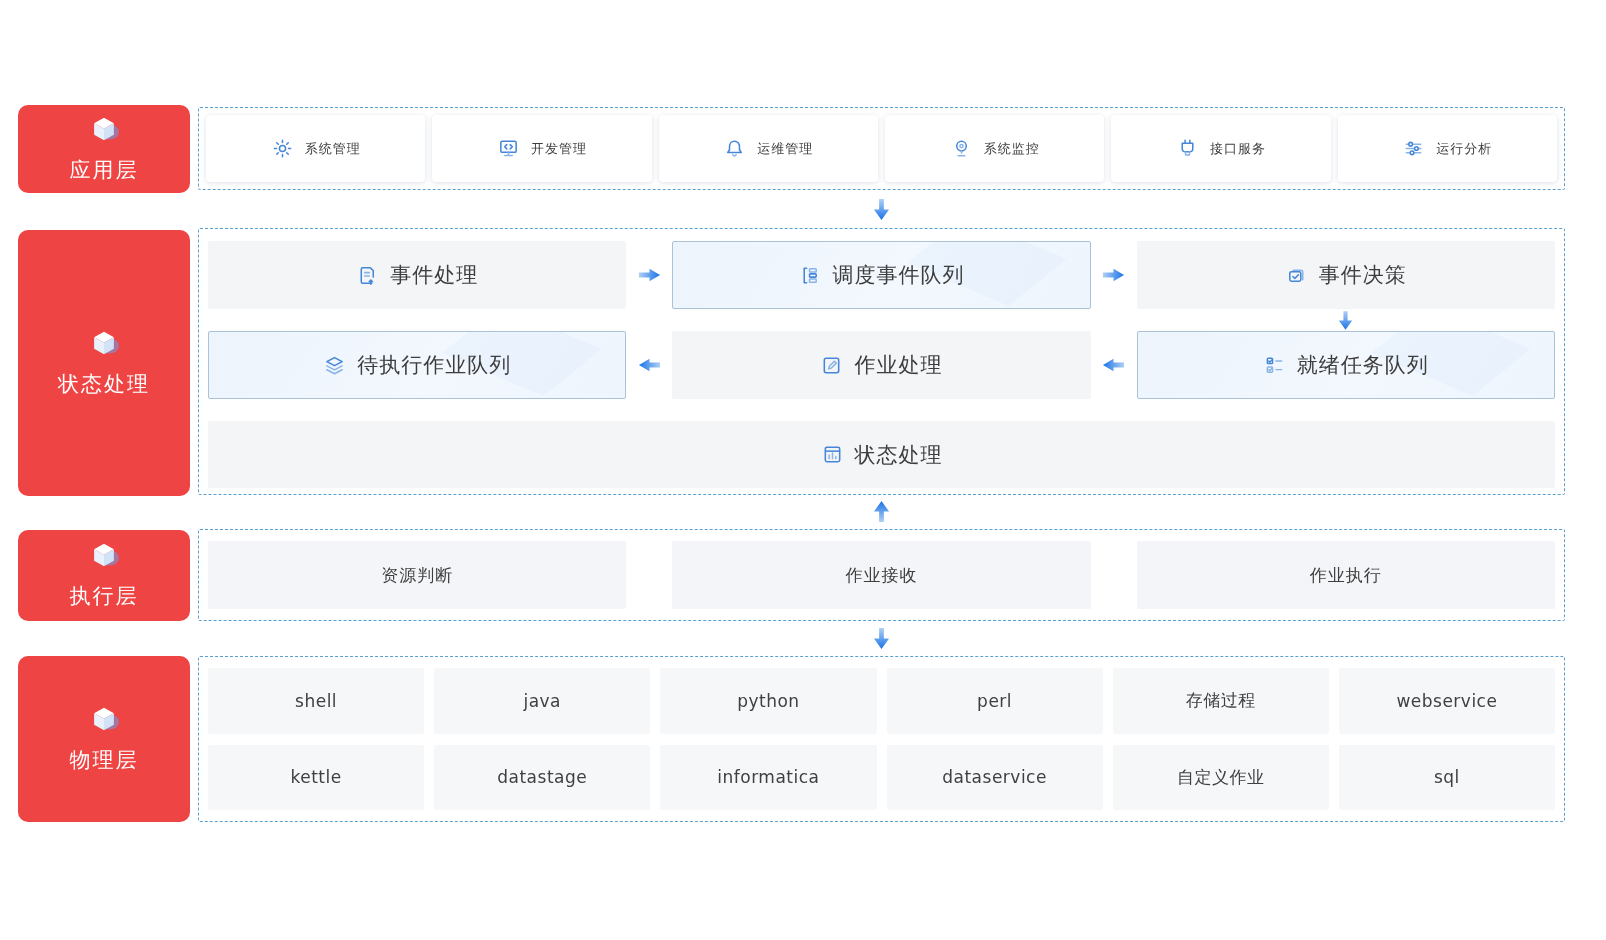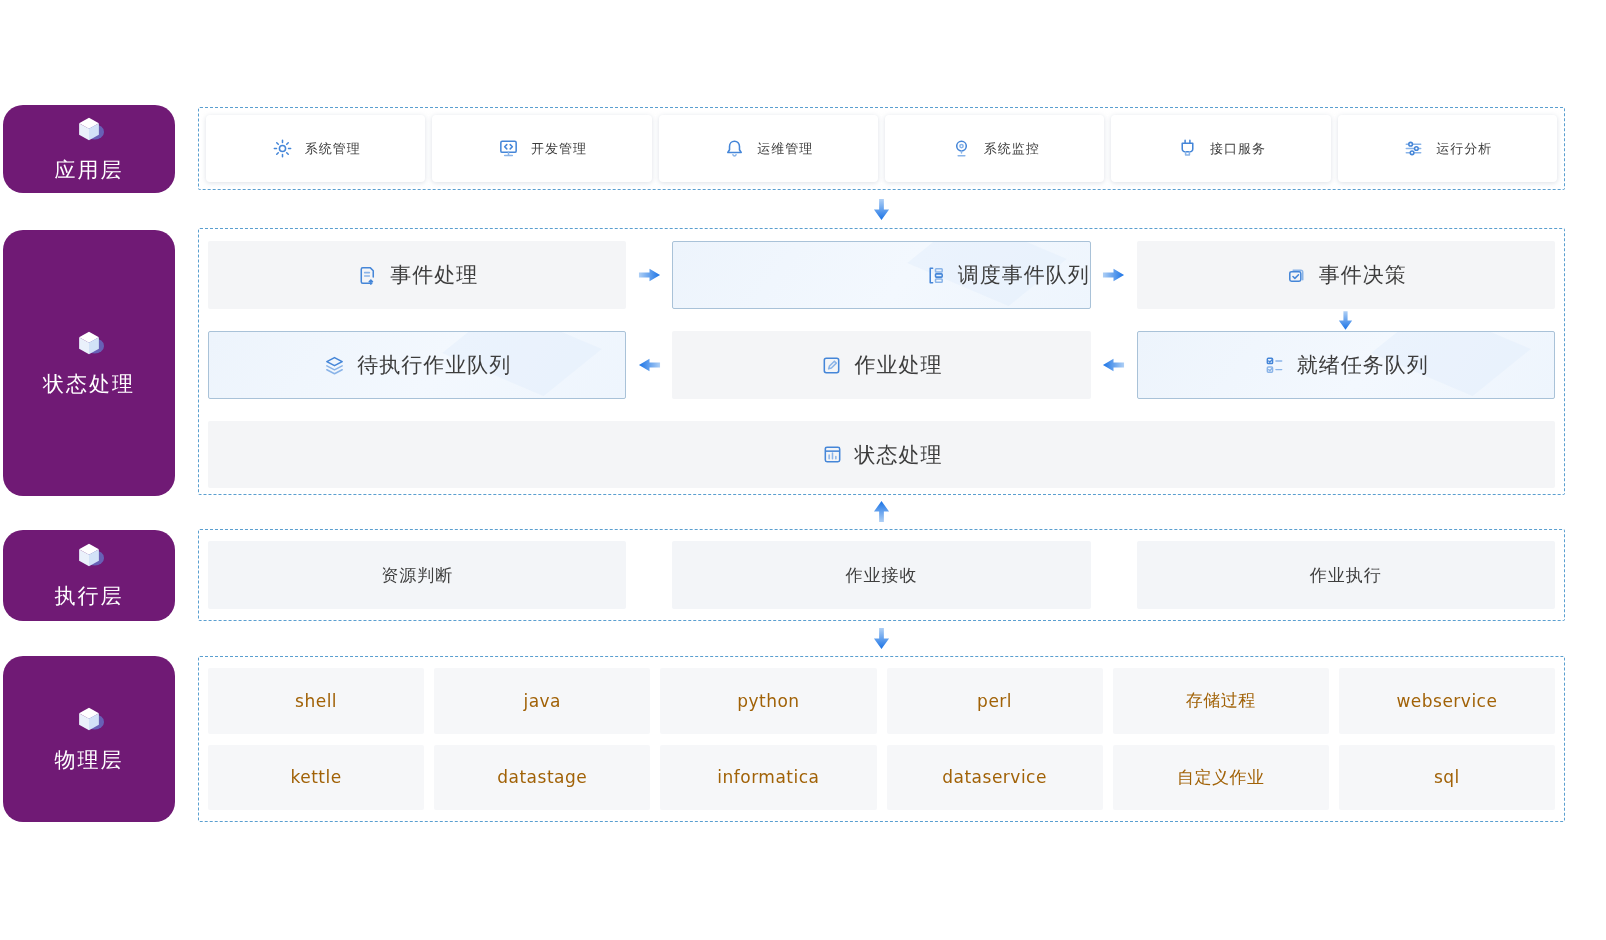--- a/index.html
+++ b/index.html
@@ -5,21 +5,21 @@
   html,body{margin:0;padding:0;background:#ffffff;}
   body{
     width:1606px;height:940px;position:relative;overflow:hidden;
     font-family:"DejaVu Sans","Liberation Sans",sans-serif;
     -webkit-font-smoothing:antialiased;
   }
   .canvas{position:absolute;inset:0;}
 
   
   .tag{
-    position:absolute;left:3px;width:172px;background:#701a75;border-radius:20px;
+    position:absolute;left:18px;width:172px;background:#ef4444;border-radius:10px;
     color:#ffffff;display:flex;flex-direction:column;align-items:center;justify-content:center;
     gap:9px;font-size:21px;letter-spacing:2px;
   }
   .tag .tag-ic svg{width:38px;height:32px;display:block;}
   .tag-app{top:105px;height:88px;}
   .tag-core{top:230px;height:266px;}
   .tag-exec{top:530px;height:91px;}
   .tag-phys{top:656px;height:166px;}
 
   
@@ -64,26 +64,26 @@
     background:#e4eefb;opacity:.55;transform:rotate(23deg) skewX(-28deg);
   }
   .core-box.hl > *{position:relative;z-index:1;}
 
   .exec-box{
     background:#f3f5f8;border-radius:2px;display:flex;align-items:center;justify-content:center;
     font-size:17px;color:#3f3f3f;letter-spacing:1px;
   }
   .phys-box{
     background:#f6f7f9;border-radius:2px;display:flex;align-items:center;justify-content:center;
-    font-size:17px;color:#a16207;letter-spacing:.5px;
+    font-size:17px;color:#404040;letter-spacing:.5px;
   }
 
   
   .c-r1c1{grid-column:1;grid-row:1;} .c-r1a1{grid-column:2;grid-row:1;}
-  .c-r1c3{grid-column:3;grid-row:1;justify-content:flex-end;} .c-r1a2{grid-column:4;grid-row:1;}
+  .c-r1c3{grid-column:3;grid-row:1;} .c-r1a2{grid-column:4;grid-row:1;}
   .c-r1c5{grid-column:5;grid-row:1;}
   .c-r2a {grid-column:5;grid-row:2;}
   .c-r3c1{grid-column:1;grid-row:3;} .c-r3a1{grid-column:2;grid-row:3;}
   .c-r3c3{grid-column:3;grid-row:3;} .c-r3a2{grid-column:4;grid-row:3;}
   .c-r3c5{grid-column:5;grid-row:3;}
   .c-r5  {grid-column:1 / -1;grid-row:5;}
   .e-c1{grid-column:1;} .e-c3{grid-column:3;} .e-c5{grid-column:5;}
 
   .gap-arrow{display:flex;align-items:center;justify-content:center;}
   .flow-v{position:absolute;left:871px;width:20px;display:flex;justify-content:center;}

